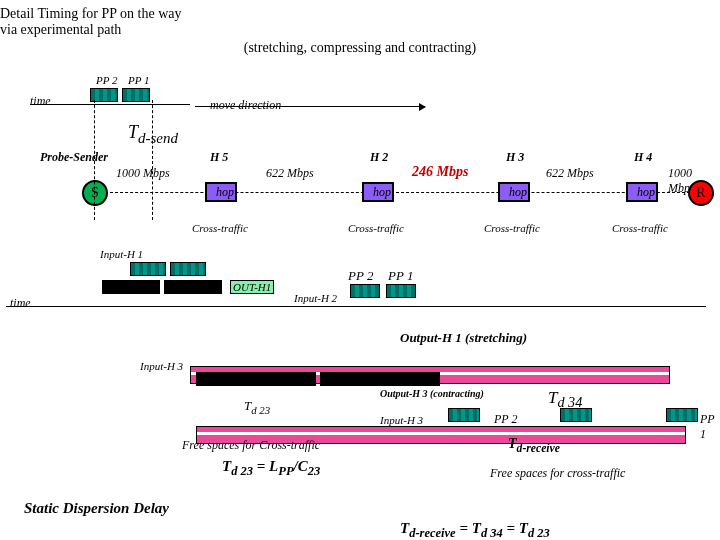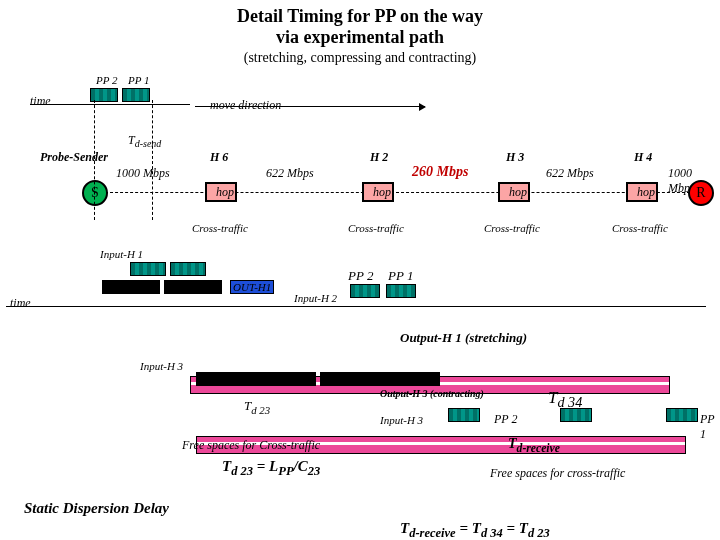--- a/index.html
+++ b/index.html
@@ -1,36 +1,36 @@
 <!DOCTYPE html>
 <html><head>
 <meta charset="utf-8">
 <style>
   * { box-sizing: border-box; margin: 0; padding: 0; }
   body { font-family: "Times New Roman", serif; font-size: 12px; width: 720px; height: 540px; position: relative; background: #fff; }
-  .title { text-align: center; font-weight: bold; font-size: 18px; }
+  .title { font-weight: normal; font-size: 14px; }
   .sub { text-align: center; font-size: 14px; }
   .label { font-style: italic; position: absolute; }
   .bold { font-weight: bold; }
-  .hop { display: inline-flex; align-items: center; justify-content: center; width: 32px; height: 20px; background: #fca5a5; border: 2px solid #000; font-style: italic; padding-left: 8px; }
+  .hop { display: inline-flex; align-items: center; justify-content: center; width: 32px; height: 20px; background: #8b5cf6; border: 2px solid #000; font-style: italic; padding-left: 8px; }
   .node-s,.node-r { display: inline-flex; align-items: center; justify-content: center; width: 26px; height: 26px; border-radius: 50%; border: 2px solid #000; font-size: 14px; }
   .node-s { background: #00b050; }
   .node-r { background: #ff0000; }
   .blk { position: absolute; height: 14px; border: 1px solid #000; }
   .teal { background: #009688; background-image: repeating-linear-gradient(90deg, rgba(0,0,0,.25) 0 4px, transparent 4px 8px); }
   .black { background: #000; }
   .pink { background: #ec4899; background-image: linear-gradient(#fff 6px,#fff 6px),linear-gradient(#ec4899,#ec4899); background-size: 100% 2px,100% 100%; background-position: 0 6px,0 0; background-repeat: no-repeat; border:1px solid #000;}
   .pink{ background:#ec4899; position:relative; }
   .pink::after{content:"";position:absolute;left:0;right:0;top:5px;height:3px;background:#fff;}
   .hline { position: absolute; border-top: 1px dashed #000; }
   .solidline { border-top: 1px solid #000; position:absolute; }
   .link622 { font-style: italic; font-size: 12px; }
   .ct { font-style: italic; font-size: 11px; position: absolute; }
   .eq { font-style: italic; font-size: 15px; position: absolute; }
-  .boxlabel { font-style: italic; font-size: 11px; border:1px solid #000; padding:0 2px; background:#1d4ed8; position:absolute;}
+  .boxlabel { font-style: italic; font-size: 11px; border:1px solid #000; padding:0 2px; background:#86efac; position:absolute;}
   .vguide{position:absolute;border-left:1px dashed #000;}
   .arrowline{position:absolute;height:1px;background:#000;}
   .arrowline::after{content:"";position:absolute;right:-1px;top:-3px;border-left:7px solid #000;border-top:4px solid transparent;border-bottom:4px solid transparent;}
   .redtext{color:#c00000;}
 </style>
 </head>
 <body>
 
 <div class="title" style="margin-top:6px">Detail Timing for PP on the way</div>
 <div class="title">via  experimental path</div>
@@ -41,32 +41,32 @@
   <span class="label" style="left:98px;top:-4px;font-size:11px">PP 1</span>
   <span class="label" style="left:0;top:16px">time</span>
   <div class="solidline" style="left:0;top:26px;width:160px"></div>
   <div class="blk teal" style="left:60px;top:10px;width:28px"></div>
   <div class="blk teal" style="left:92px;top:10px;width:28px"></div>
 </div>
 
 <div class="label" style="left:210px;top:98px">move direction</div>
 <div class="arrowline" style="left:195px;top:106px;width:230px"></div>
 
-<div class="label" style="left:128px;top:133px;font-size:12px"><span style="font-style:italic">T</span><sub title="Td-send">d-send</sub></div>
+<div class="label" style="left:128px;top:122px;font-size:18px"><span style="font-style:italic">T</span><sub title="Td-send">d-send</sub></div>
 
 <div style="position:absolute;left:0;top:150px;width:720px">
   <span class="label bold" style="left:40px;top:0">Probe-Sender</span>
-  <span class="label bold" style="left:210px;top:0">H 6</span>
+  <span class="label bold" style="left:210px;top:0">H 5</span>
   <span class="label bold" style="left:370px;top:0">H 2</span>
   <span class="label bold" style="left:506px;top:0">H 3</span>
   <span class="label bold" style="left:634px;top:0">H 4</span>
 
   <span class="label link622" style="left:116px;top:16px">1000 Mbps</span>
   <span class="label link622" style="left:266px;top:16px">622 Mbps</span>
-  <span class="label bold redtext" style="left:412px;top:14px;font-size:14px">260 Mbps</span>
+  <span class="label bold redtext" style="left:412px;top:14px;font-size:14px">246 Mbps</span>
   <span class="label link622" style="left:546px;top:16px">622 Mbps</span>
   <span class="label link622" style="left:668px;top:16px">1000 Mbps</span>
 
   <div class="hline" style="left:100px;top:42px;width:590px;border-top:1px dashed #000"></div>
   <div style="position:absolute;left:82px;top:30px" class="node-s">S</div>
   <div style="position:absolute;left:205px;top:32px" class="hop">hop</div>
   <div style="position:absolute;left:362px;top:32px" class="hop">hop</div>
   <div style="position:absolute;left:498px;top:32px" class="hop">hop</div>
   <div style="position:absolute;left:626px;top:32px" class="hop">hop</div>
   <div style="position:absolute;left:688px;top:30px" class="node-r">R</div>

